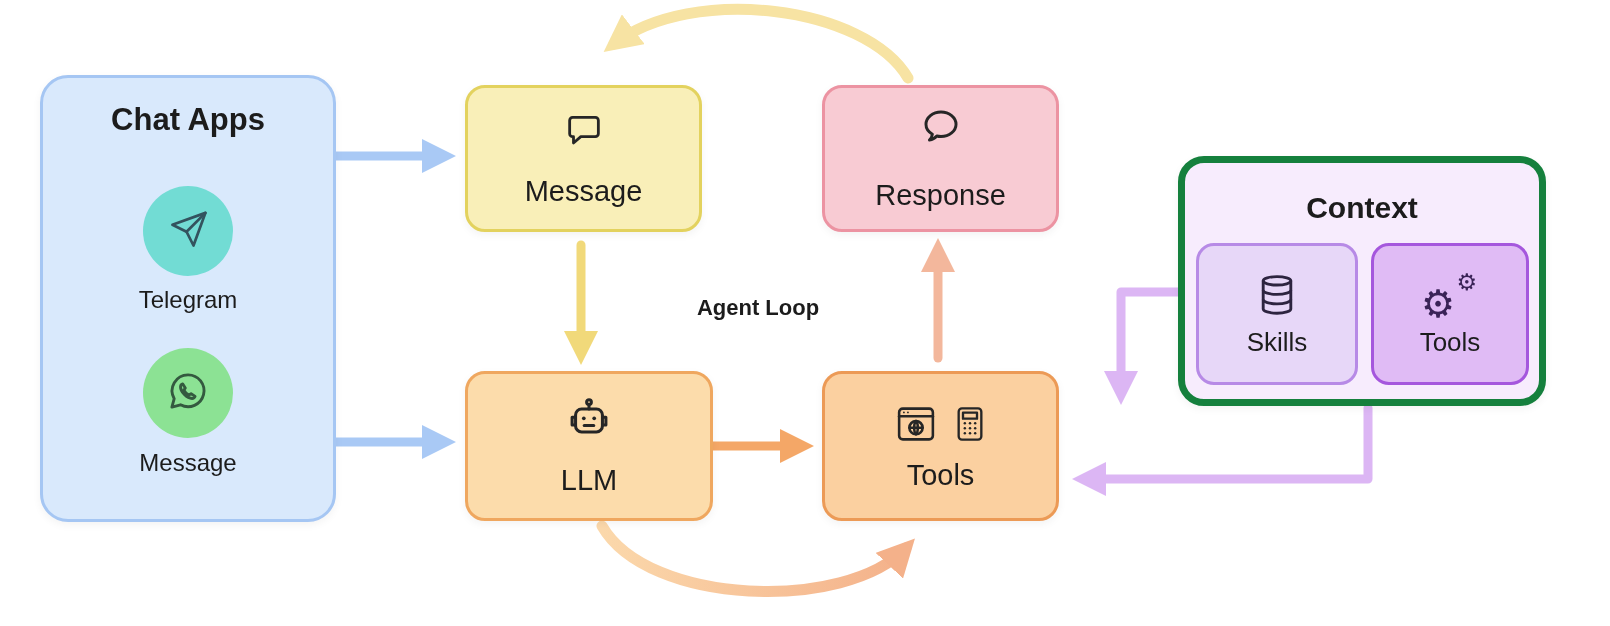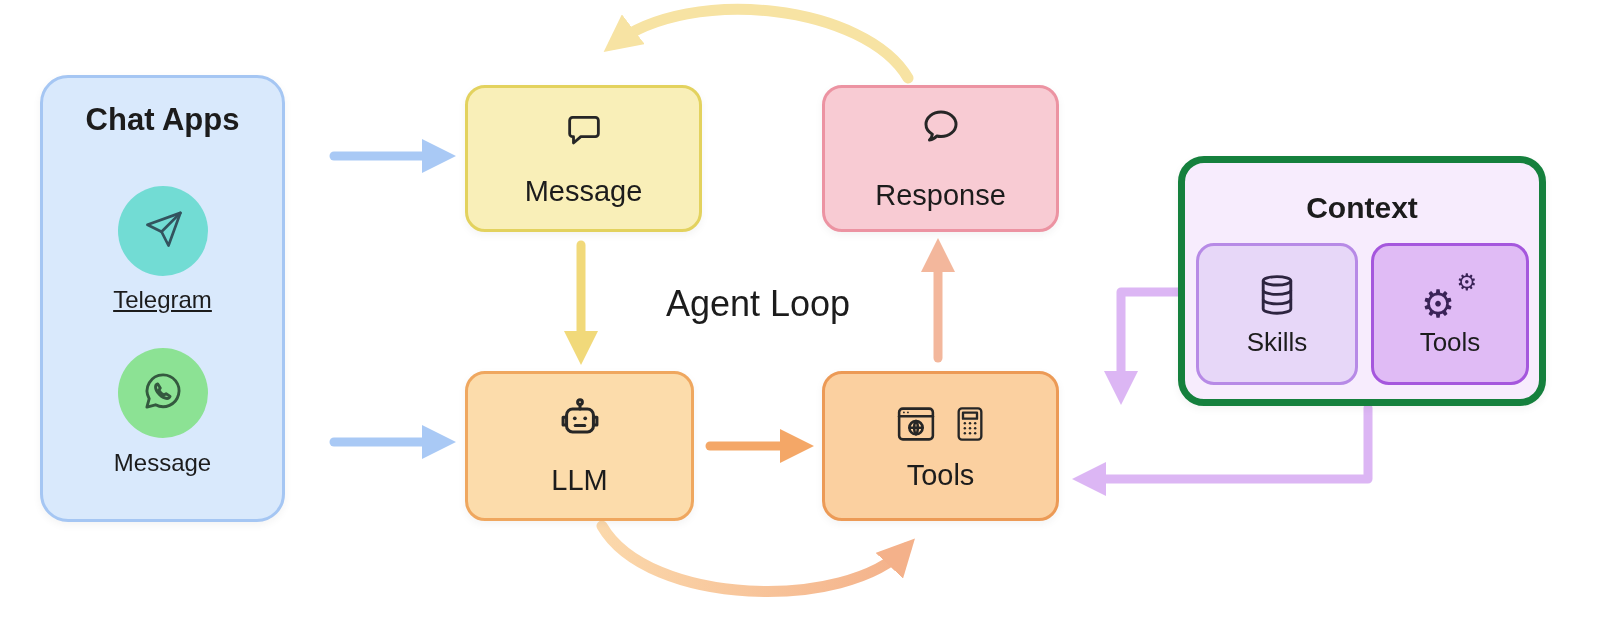--- a/index.html
+++ b/index.html
@@ -2,40 +2,40 @@
 <html><head>
 <meta charset="utf-8">
 <style>
   * { margin:0; padding:0; box-sizing:border-box; }
   body { font-family:"Liberation Sans", sans-serif; background:#ffffff; }
   .canvas { position:relative; width:1610px; height:626px; background:#ffffff; overflow:hidden; color:#1c1c1c; }
   .arrows { position:absolute; inset:0; z-index:1; }
   .panel, .node, .card { position:absolute; z-index:2; }
 
   
-  .chat-apps { left:40px; top:75px; width:245px; height:447px; background:#d9e9fc; border:3px solid #a5c6f3; border-radius:28px; box-shadow:0 3px 8px rgba(0,0,0,.05); }
+  .chat-apps { left:40px; top:75px; width:296px; height:447px; background:#d9e9fc; border:3px solid #a5c6f3; border-radius:28px; box-shadow:0 3px 8px rgba(0,0,0,.05); }
   .chat-apps .title { position:absolute; top:24px; left:0; width:100%; text-align:center; font-size:31px; font-weight:600; }
   .app-circle { position:absolute; left:50%; margin-left:-45px; width:90px; height:90px; border-radius:50%; display:flex; align-items:center; justify-content:center; }
   .tg-circle { top:108px; background:#72dcd4; }
   .wa-circle { top:270px; background:#8ce294; }
   .app-label { position:absolute; left:0; width:100%; text-align:center; font-size:24px; }
-  .tg-label { top:208px;text-decoration:underline; }
+  .tg-label { top:208px; }
   .wa-label { top:371px; }
 
   
   .node { display:flex; flex-direction:column; align-items:center; justify-content:center; border-radius:20px; box-shadow:0 3px 8px rgba(0,0,0,.05); }
   .node .label { font-size:29px; font-weight:500; }
   .node-message { left:465px; top:85px; width:237px; height:147px; background:#f9efb8; border:3px solid #e3d25e; gap:20px; }
   .node-response { left:822px; top:85px; width:237px; height:147px; background:#f8cbd3; border:3px solid #ec93a2; gap:26px; }
-  .node-llm { left:465px; top:371px; width:229px; height:150px; background:#fcdcab; border:3px solid #efa75f; gap:12px; }
+  .node-llm { left:465px; top:371px; width:248px; height:150px; background:#fcdcab; border:3px solid #efa75f; gap:12px; }
   .node-tools { left:822px; top:371px; width:237px; height:150px; background:#fbd0a0; border:3px solid #ec9a56; gap:8px; }
   .icon-row { display:flex; align-items:center; gap:10px; }
 
   
-  .agent-loop { position:absolute; left:637px; top:283px; width:242px; text-align:center; font-size:36px; font-weight:400; z-index:2; }
+  .agent-loop { position:absolute; left:637px; top:295px; width:242px; text-align:center; font-size:22px; font-weight:700; z-index:2; }
 
   
   .context { left:1178px; top:156px; width:368px; height:250px; background:#f7ecfd; border:7px solid #15803d; border-radius:26px; box-shadow:0 3px 8px rgba(0,0,0,.05); }
   .context .title { position:absolute; top:28px; left:0; width:100%; text-align:center; font-size:30px; font-weight:600; }
   .card { display:flex; flex-direction:column; align-items:center; justify-content:center; gap:4px; border-radius:18px; }
   .card .label { font-size:26px; }
   .card-memory { left:1196px; top:243px; width:162px; height:142px; background:#e7d7f8; border:3px solid #b78ae6; }
   .card-skills { left:1371px; top:243px; width:158px; height:142px; background:#e0bbf5; border:3px solid #a557dd; }
 
   .gears { position:relative; width:58px; height:52px; display:block; }

